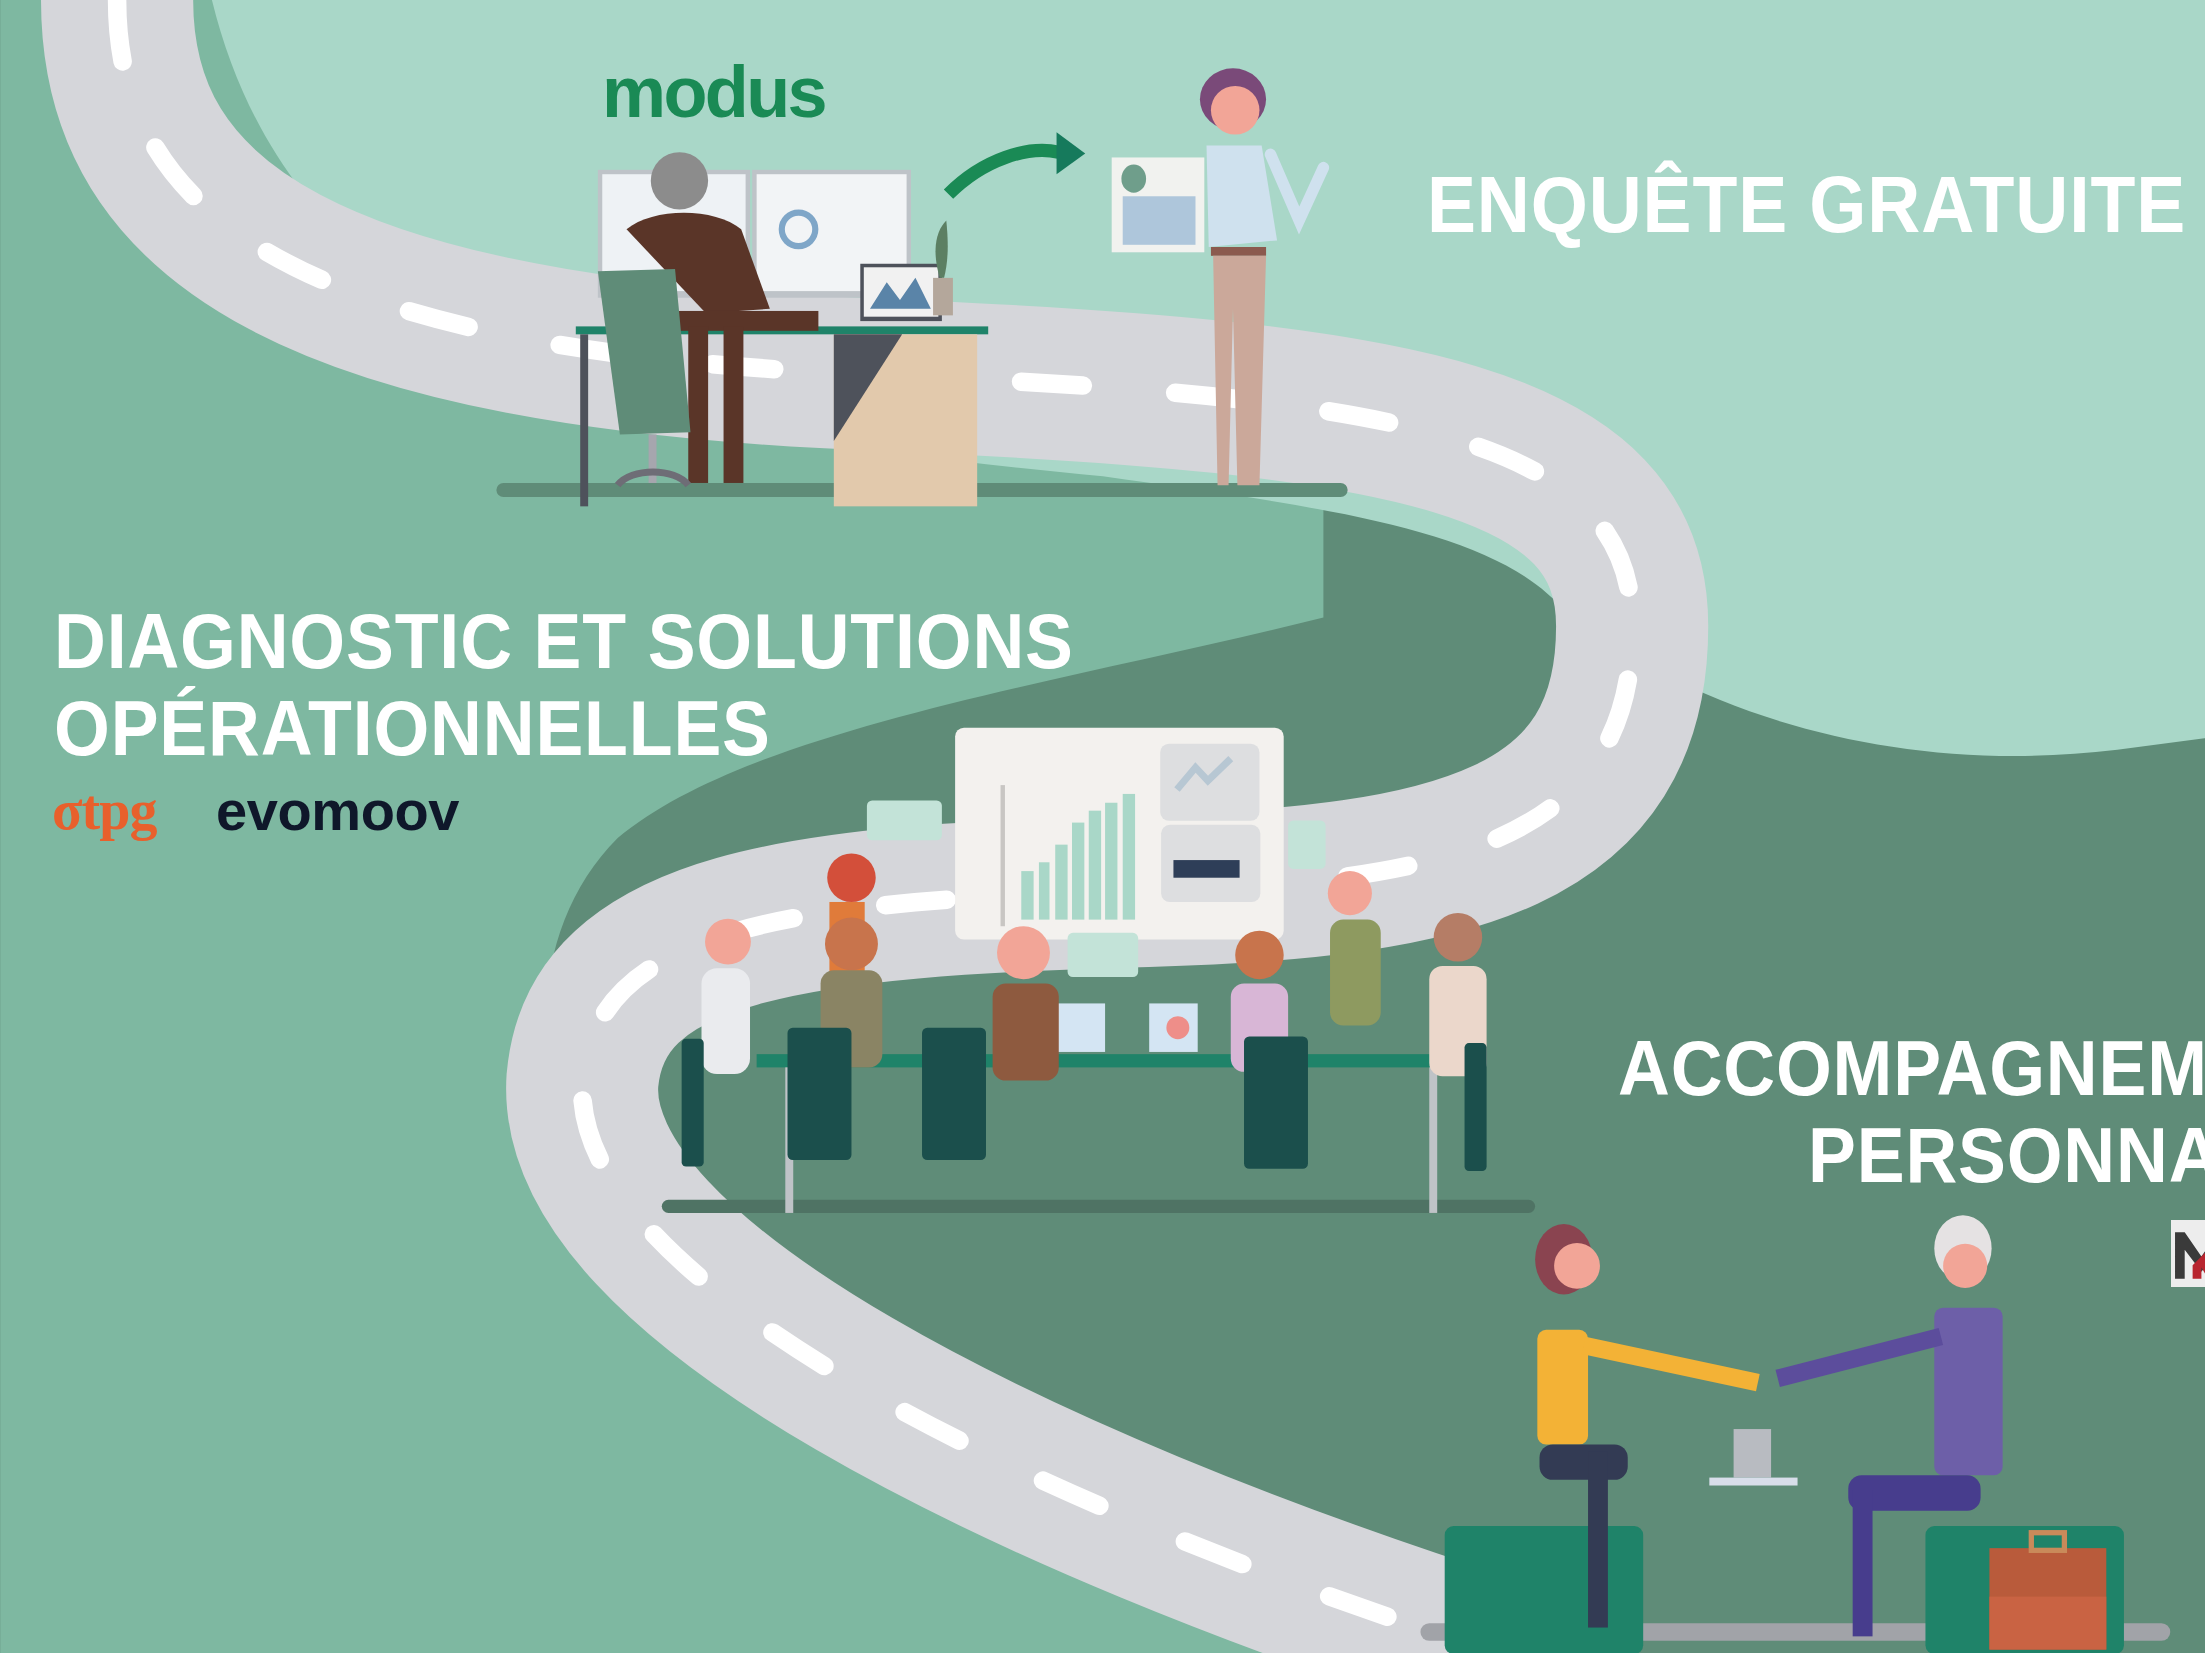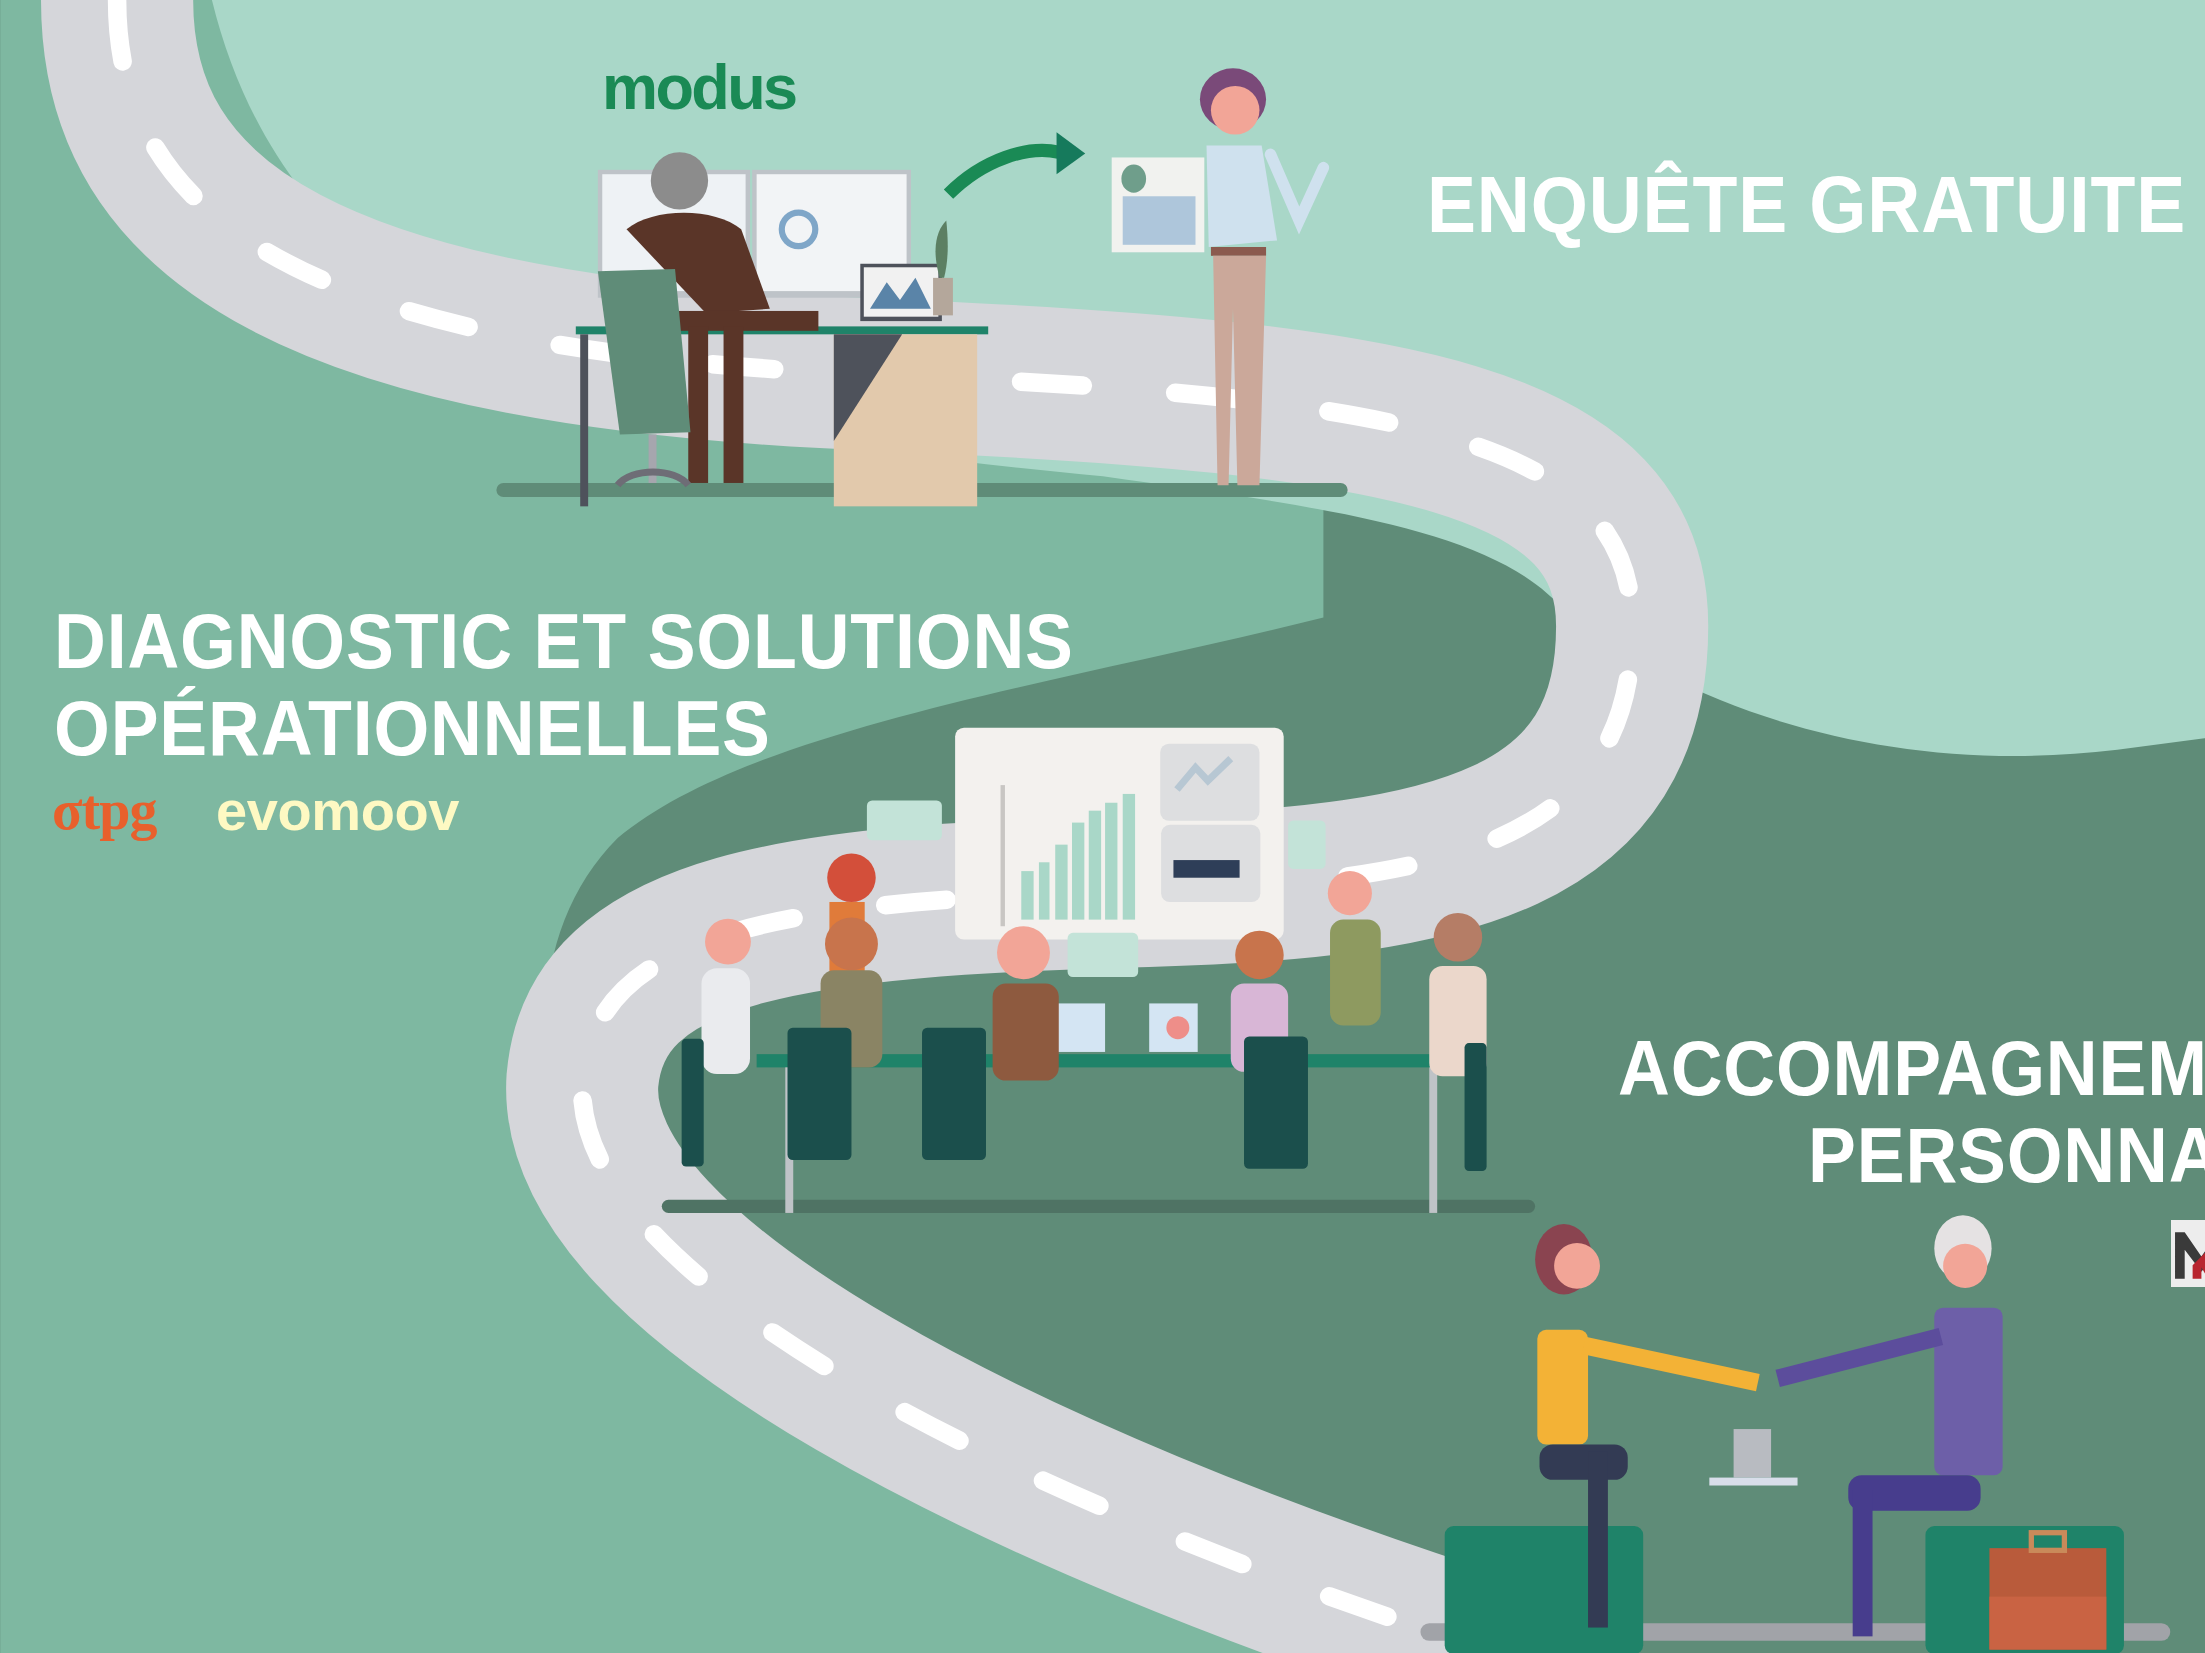--- a/index.html
+++ b/index.html
@@ -5,23 +5,23 @@
   html, body { margin:0; padding:0; background:#5F8C78; }
   body { width:2941px; height:1654px; overflow:hidden; position:relative; font-family:"Liberation Sans", sans-serif; }
   #stage { position:absolute; left:0; top:0; width:2941px; height:1654px; }
   .abs { position:absolute; }
   .heading { position:absolute; color:#FFFFFF; font-family:"Liberation Sans", sans-serif; font-weight:700; white-space:nowrap; letter-spacing:0.9px; transform-origin:left top; }
   .h-enquete { left:1427px; top:159px; font-size:79px; transform:scaleX(0.93); }
   .h-diag { left:54px; top:598px; font-size:78px; line-height:87px; transform:scaleX(0.92); }
   .h-accomp { left:1618px; top:1025px; font-size:78px; line-height:87px; text-align:right; }
   .h-accomp .l1 { display:block; transform:scaleX(0.92); transform-origin:left top; }
   .h-accomp .l2 { display:block; position:absolute; left:190px; top:87px; transform:scaleX(0.92); transform-origin:left top; }
-  .logo-modus { left:602px; top:51px; font-size:63px; font-weight:700; color:#1A8A55; letter-spacing:-2.6px; font-family:"Liberation Sans", sans-serif; }
+  .logo-modus { left:602px; top:51px; font-size:72px; font-weight:700; color:#1A8A55; letter-spacing:-2.6px; font-family:"Liberation Sans", sans-serif; }
   .logo-tpg { left:52px; top:778px; font-size:56px; font-weight:700; color:#E8602C; font-family:Liberation Serif, serif; letter-spacing:-0.9px; }
-  .logo-evomoov { left:216px; top:778px; font-size:56px; font-weight:700; color:#fef9c3; font-family:"Liberation Sans", sans-serif; letter-spacing:-0.4px; }
+  .logo-evomoov { left:216px; top:778px; font-size:56px; font-weight:700; color:#0f172a; font-family:"Liberation Sans", sans-serif; letter-spacing:-0.4px; }
   .mms-box { left:2171px; top:1220px; width:225px; height:67px; background:#EDEDED; }
   .mms-mark { position:absolute; left:4.4px; top:9.7px; width:88px; height:51px; }
 </style>
 </head>
 <body>
 
 <div id="stage">
 
   <svg class="abs" width="2941" height="1654" viewBox="0 0 6667 3750" style="left:0;top:0;">
 

